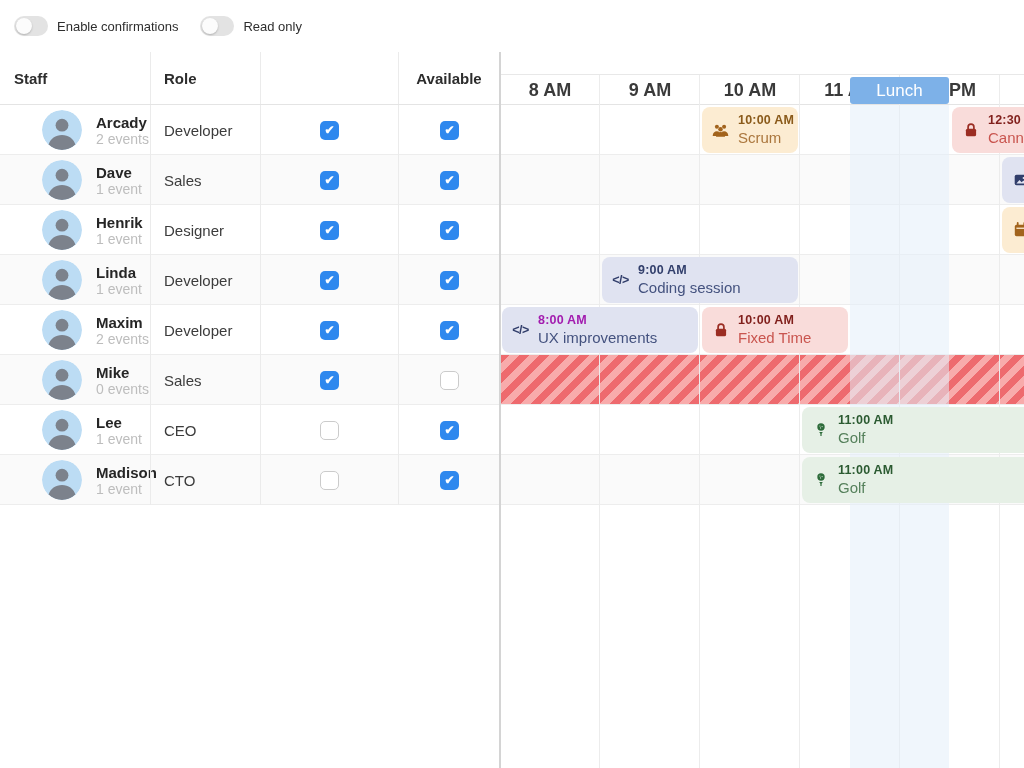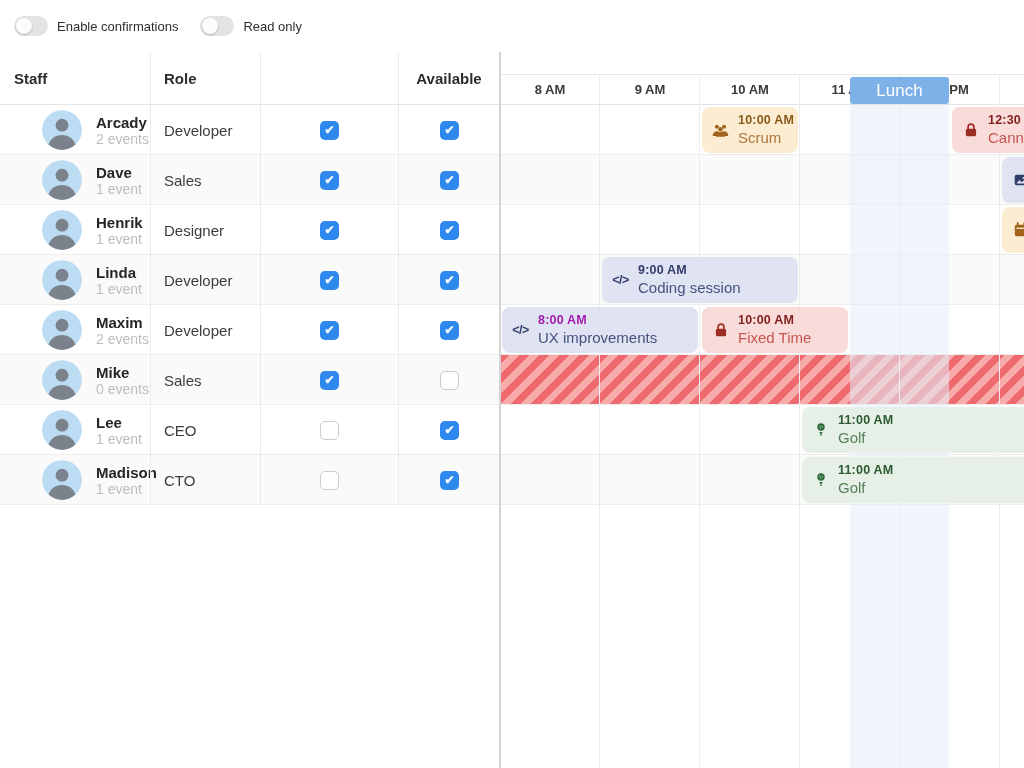--- a/index.html
+++ b/index.html
@@ -29,21 +29,21 @@
   .avatar{position:absolute;left:42px;top:5px;width:40px;height:40px;border-radius:50%;overflow:hidden;}
   .namebox{position:absolute;left:96px;top:50%;transform:translateY(-50%);}
   .sname{font-size:15px;font-weight:700;color:#262626;line-height:18px;}
   .ssub{font-size:14px;color:#bdbdbd;line-height:15px;}
   .role{position:absolute;left:164px;top:50%;transform:translateY(-50%);font-size:15px;color:#3c3c3c;}
   .cb{position:absolute;top:15.5px;width:19px;height:19px;border-radius:5px;box-sizing:border-box;cursor:pointer;}
   .cb.on{background:var(--accent);color:#fff;display:flex;align-items:center;justify-content:center;font-size:12px;font-weight:700;}
   .cb.off{background:#fff;border:1.5px solid #cbcbcb;}
 
   
-  .tick{position:absolute;top:75px;width:100px;height:30px;line-height:30px;text-align:center;font-size:13px;font-weight:700;color:#3a3a3a;z-index:6;}
+  .tick{position:absolute;top:75px;width:100px;height:30px;line-height:30px;text-align:center;font-size:18px;font-weight:700;color:#3a3a3a;z-index:6;}
   #lunch-label{position:absolute;left:850px;top:77px;width:99px;height:27px;border-radius:3px;background:var(--lunch);color:#fff;font-size:17px;display:flex;align-items:center;justify-content:center;z-index:7;}
   .lunchbody{position:absolute;left:850px;top:105px;width:99px;height:663px;z-index:4;}
   .stripes{position:absolute;left:500px;width:524px;height:49px;z-index:2;}
   .event{position:absolute;height:46px;border-radius:8px;display:flex;align-items:center;padding-left:10px;gap:9px;overflow:hidden;white-space:nowrap;z-index:5;cursor:pointer;box-sizing:border-box;}
   .ev-icon{flex:0 0 auto;display:flex;align-items:center;justify-content:center;width:17px;}
   .code-glyph{font-weight:700;font-size:12.5px;letter-spacing:-0.5px;}
   .ev-time{font-size:12.5px;font-weight:700;letter-spacing:.2px;line-height:15px;}
   .ev-title{font-size:15px;line-height:19px;}
   #splitter{position:absolute;left:499px;top:52px;width:2px;height:716px;background:#d4d4d4;z-index:8;cursor:col-resize;}
 </style>

